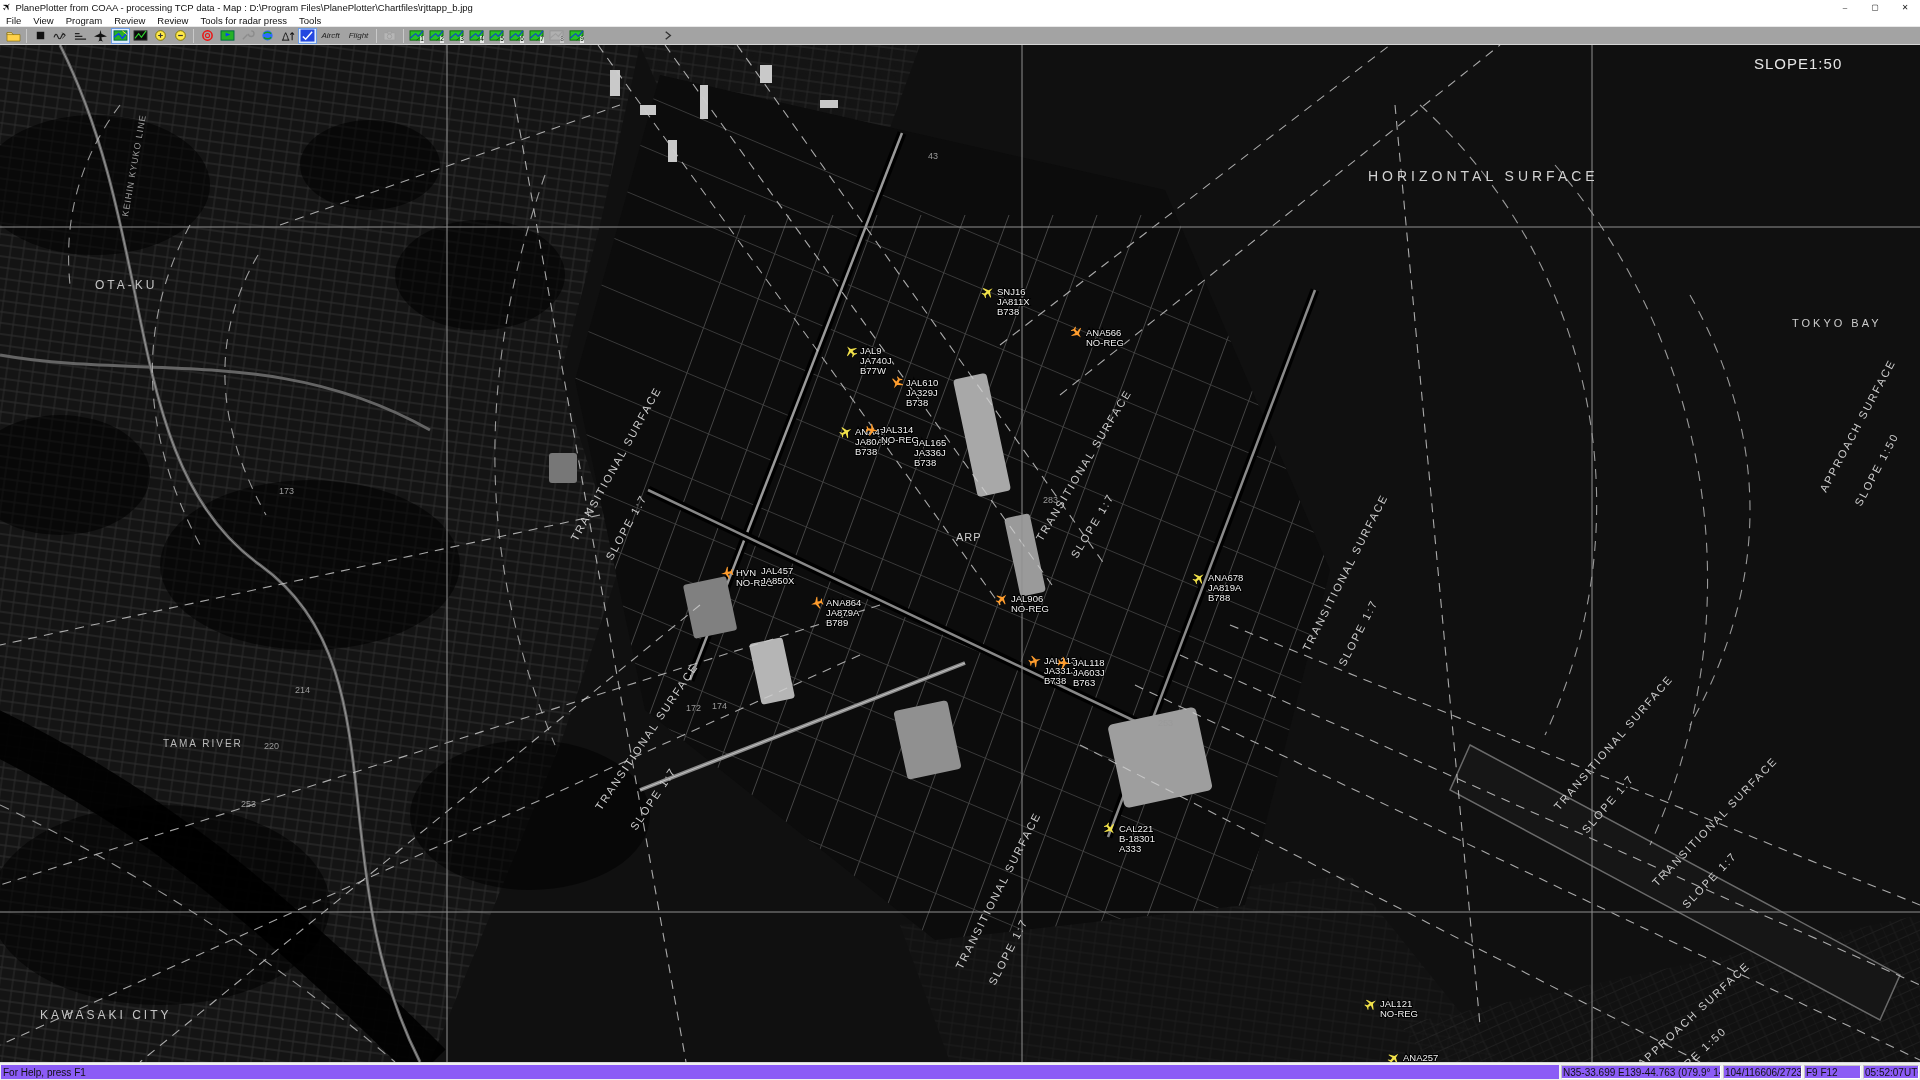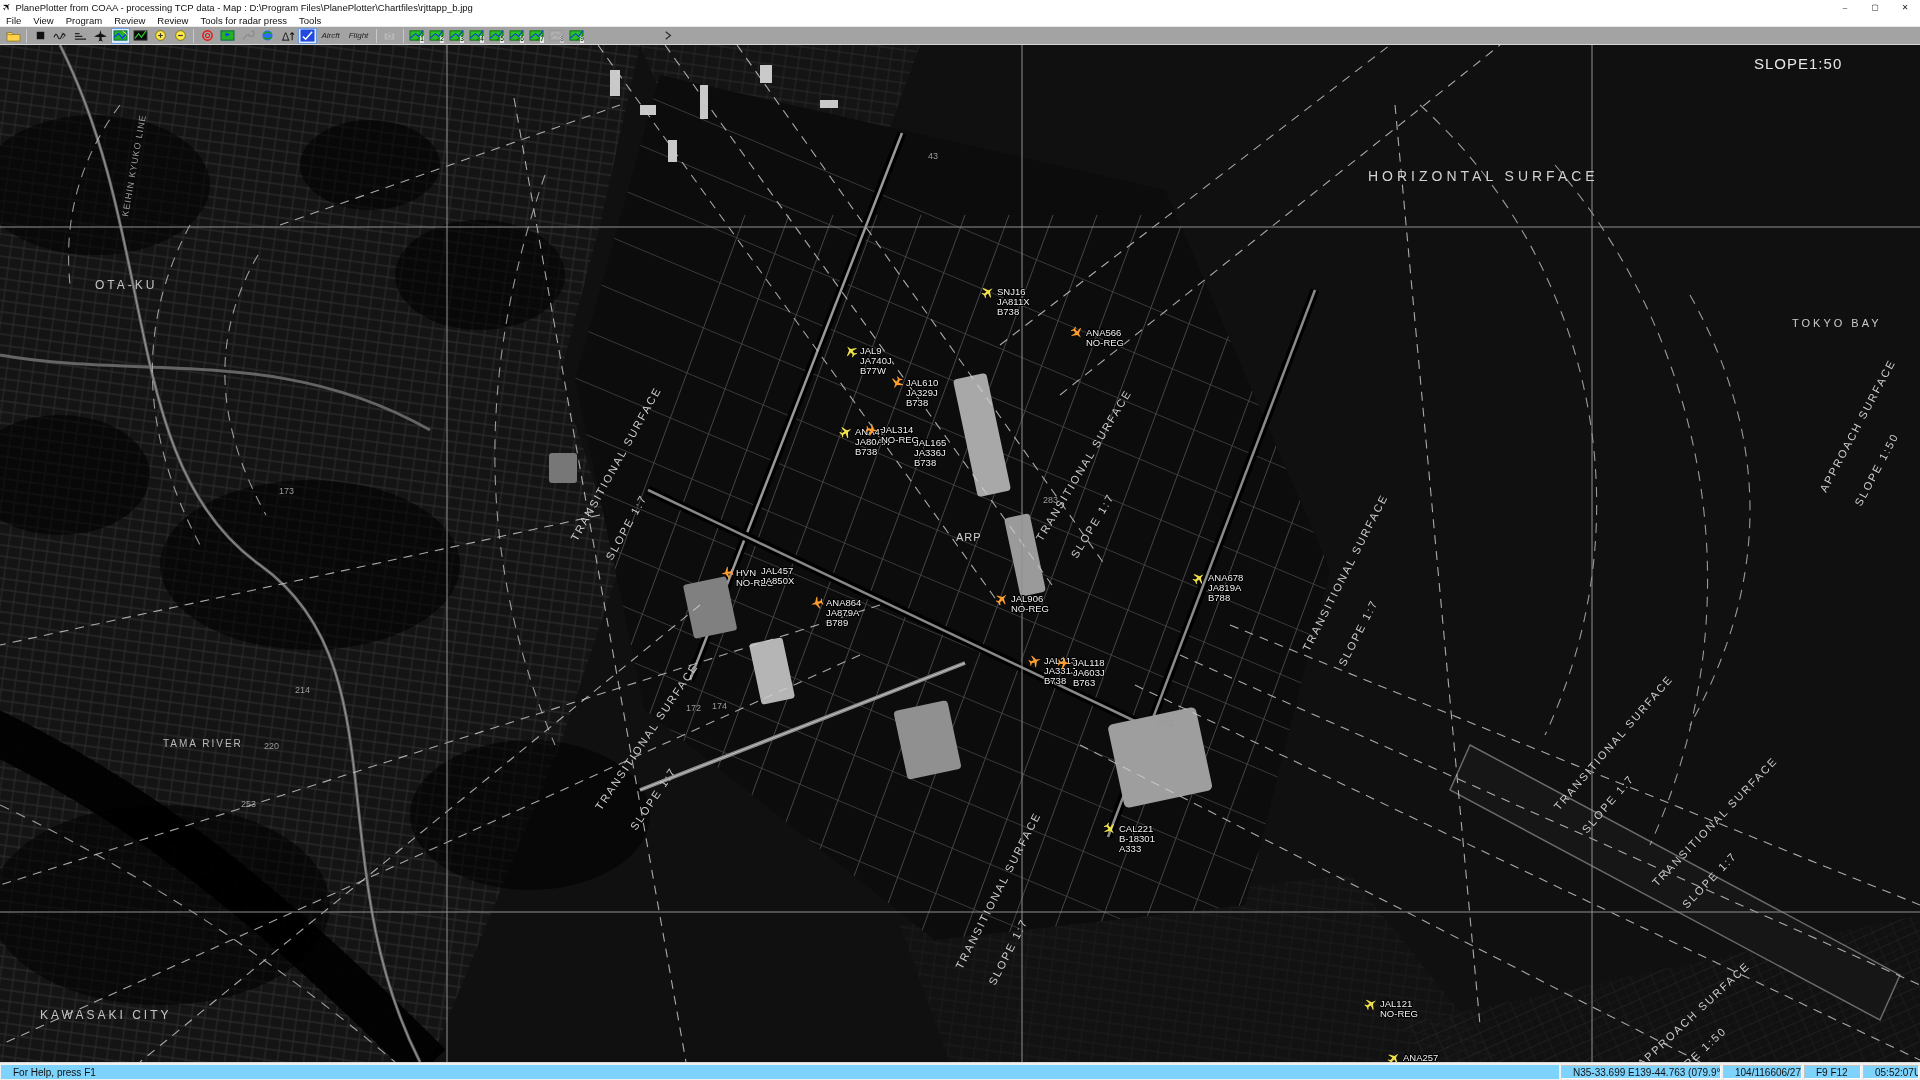--- a/index.html
+++ b/index.html
@@ -22,21 +22,21 @@
   .tbtn .lbl{font-size:8px;color:#222;font-style:italic;white-space:nowrap;}
   .tbtn.textbtn{width:auto;padding:0 3px;}
   .tbtn .num{position:absolute;right:1px;bottom:0;font-size:6.5px;color:#000;background:rgba(255,255,255,.75);line-height:6.5px;padding:0 .5px;}
   .tsep{width:1px;height:14px;background:#c9c9c9;margin:0 3px;}
   .overflow-gap{margin-left:72px !important;}
   
   .maparea{height:1017px;position:relative;background:#101010;overflow:hidden;}
   .maparea svg{display:block;}
   
   .statusbar{height:18px;background:#f0f0f0;display:flex;align-items:center;font-size:10px;color:#111;border-top:1px solid #d6d6d6;box-sizing:border-box;}
-  .spane{height:14px;line-height:14px;border:1px solid #c3c3c3;border-right-color:#fff;border-bottom-color:#fff;background:#7dd3fc;padding:0 11px;margin:14px 1px;white-space:nowrap;overflow:hidden;box-sizing:border-box;}
+  .spane{height:14px;line-height:14px;border:1px solid #c3c3c3;border-right-color:#fff;border-bottom-color:#fff;background:#8b5cf6;padding:0 1px;margin:14px 1px;white-space:nowrap;overflow:hidden;box-sizing:border-box;}
   .spane.grow{flex:1;border-color:transparent;}
   .spane.pos{width:160px;}
   .spane.cnt{width:79px;}
   .spane.fk{width:57px;}
   .spane.tm{width:56px;}
 </style>
 </head>
 <body>
 
 <div class="titlebar">

